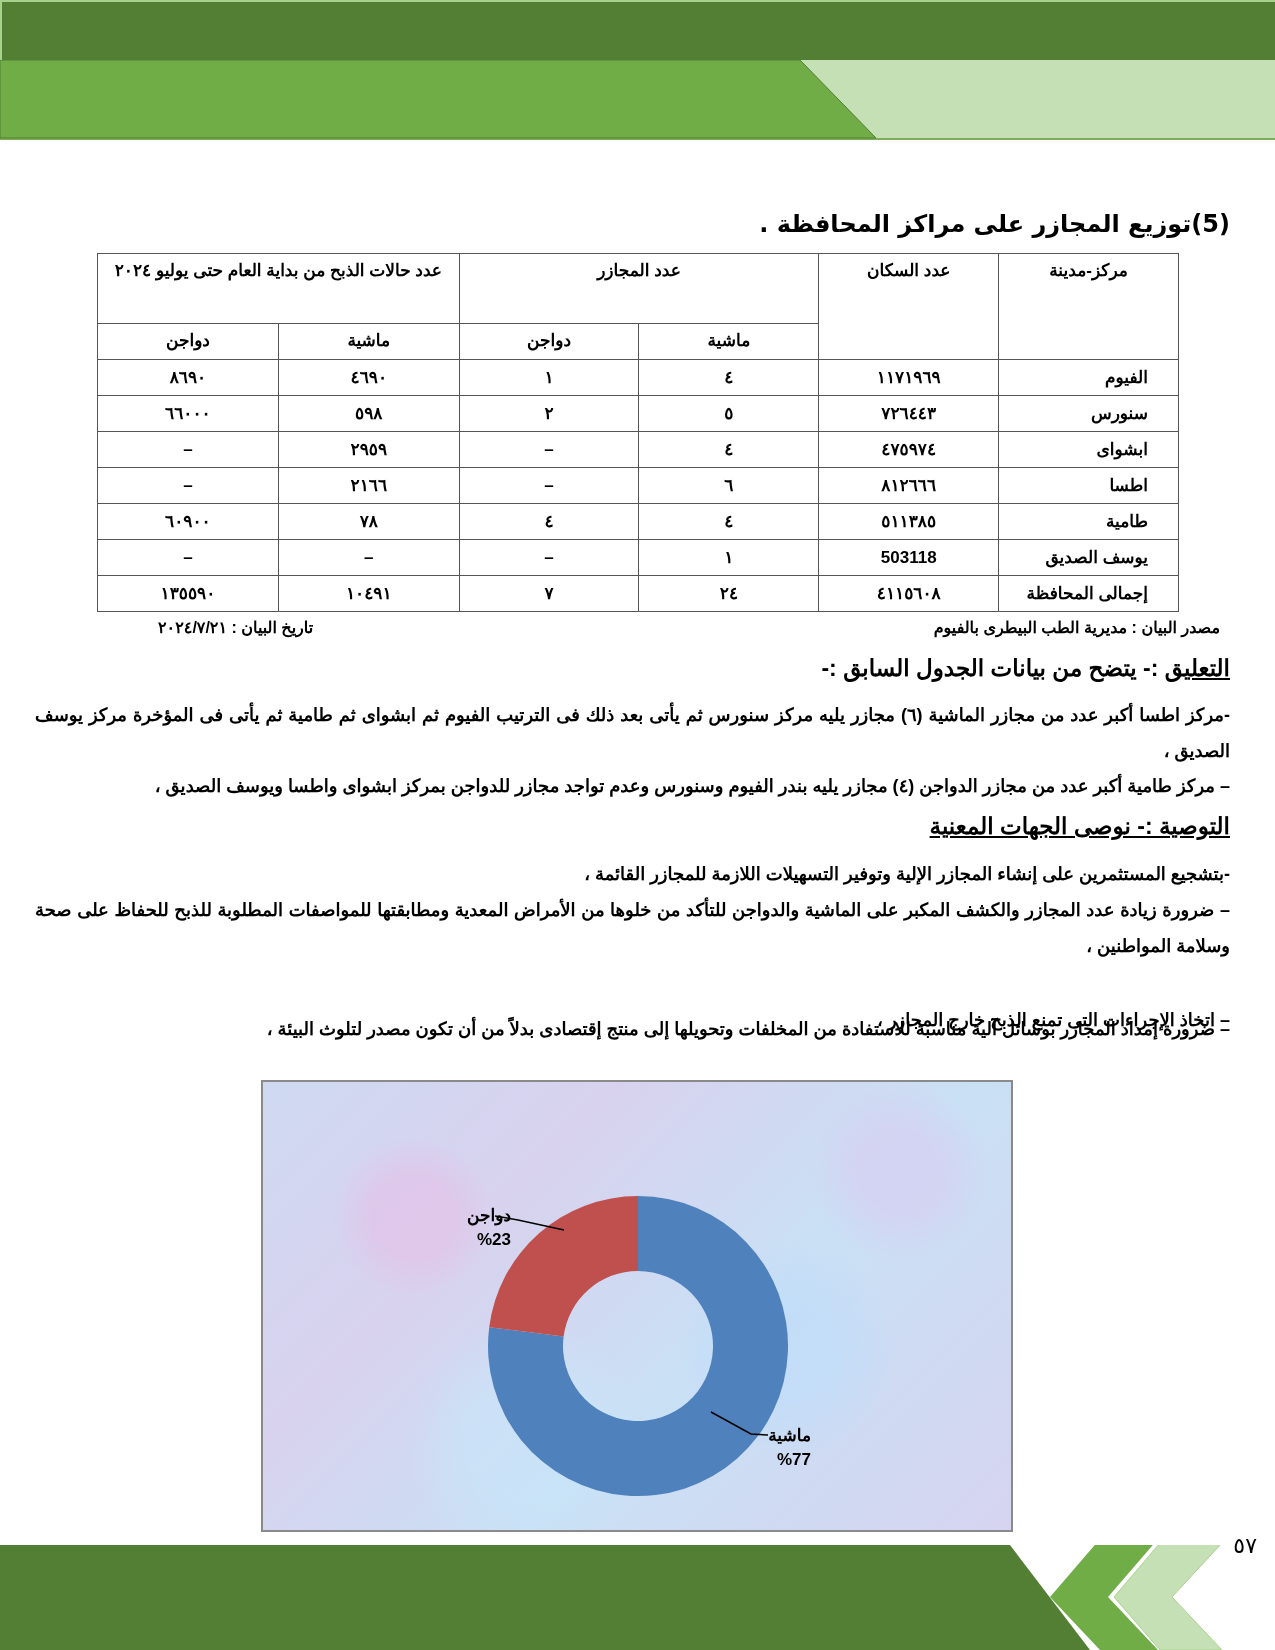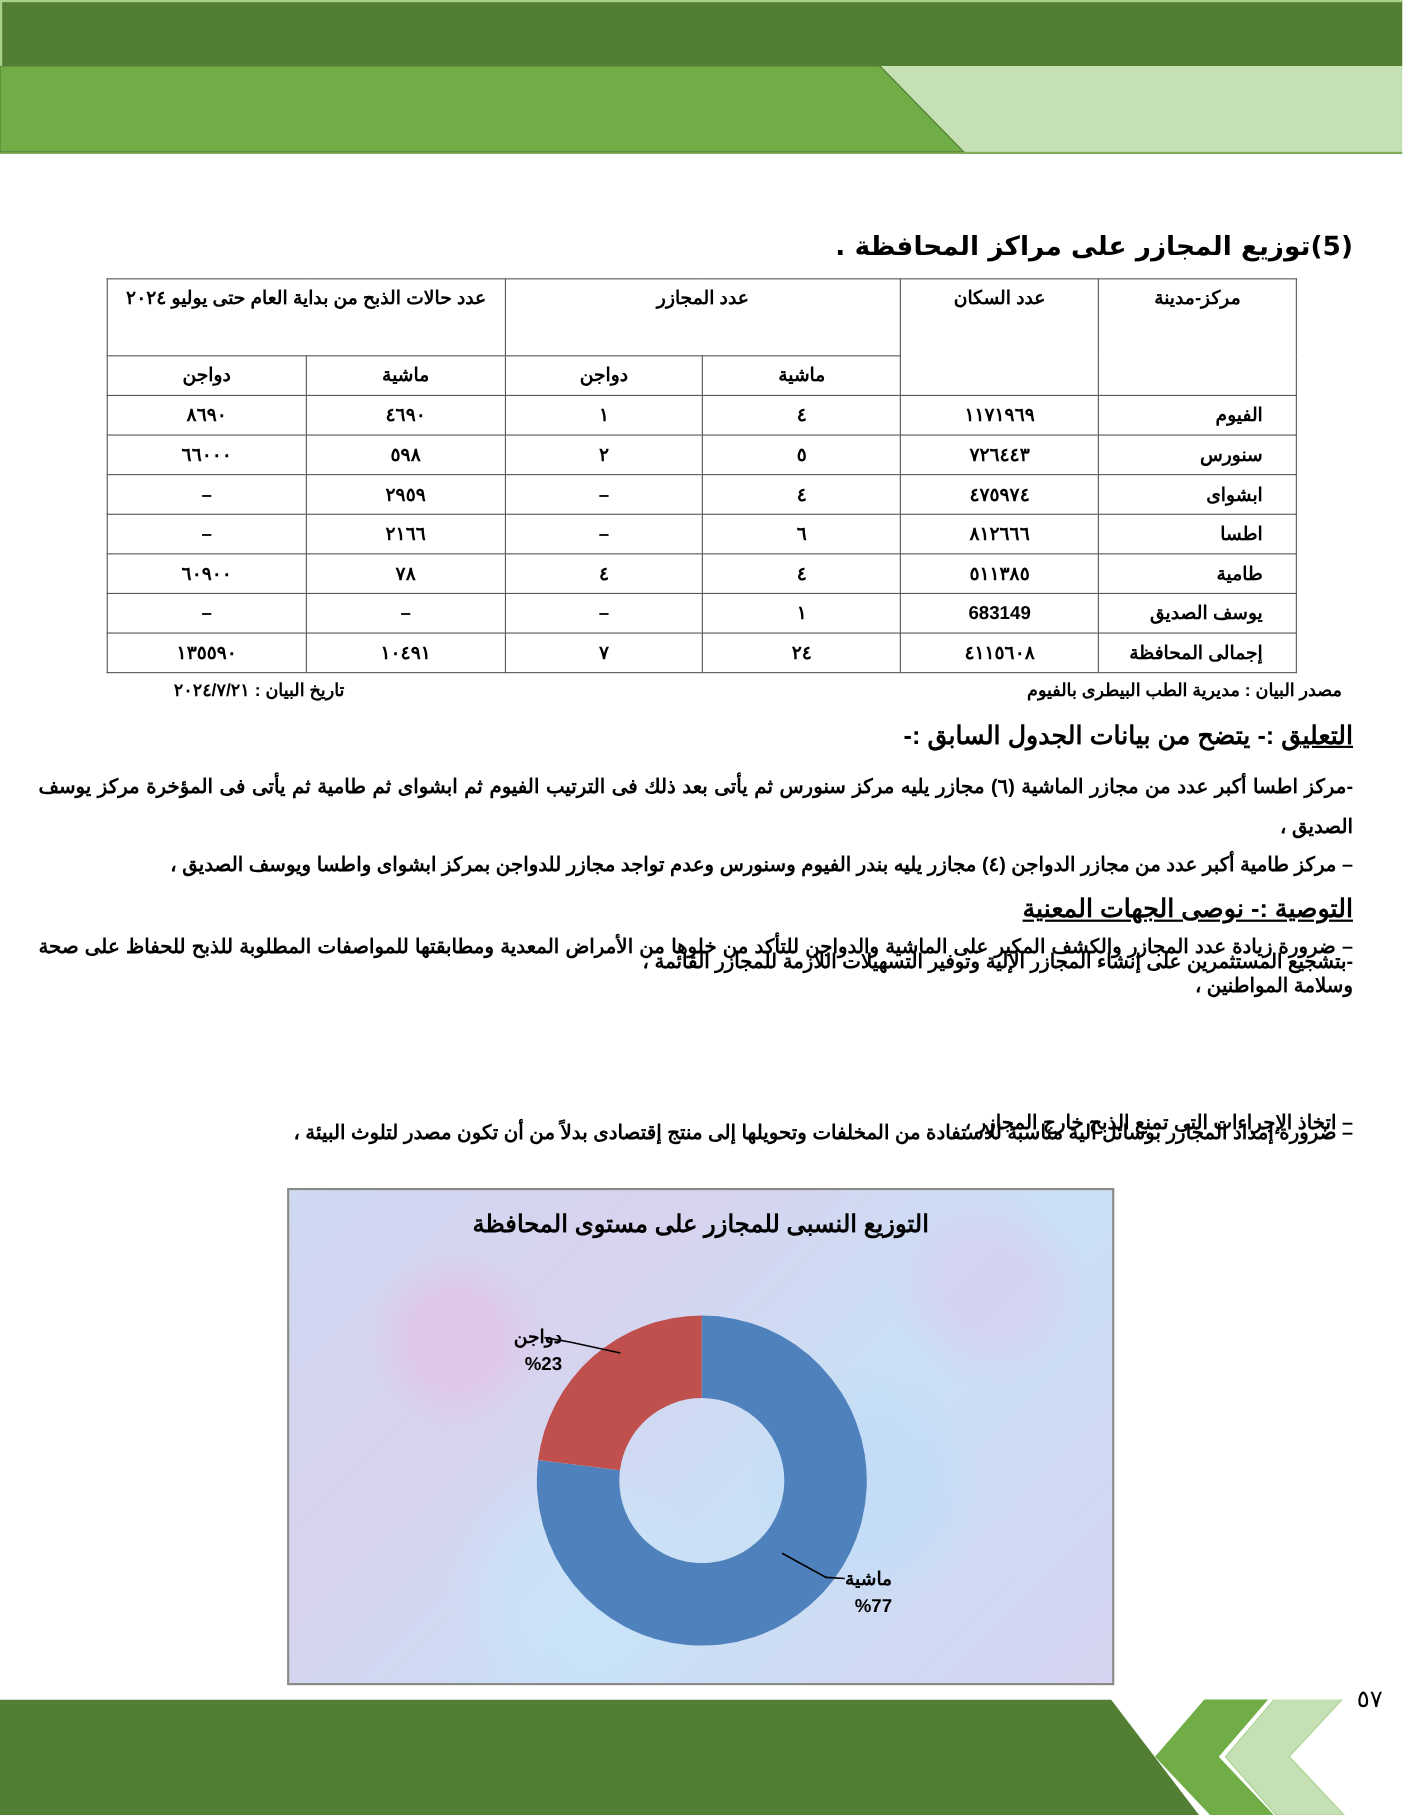--- a/index.html
+++ b/index.html
@@ -115,21 +115,21 @@
   <tr>
     <td class="city">طامية</td>
     <td>٥١١٣٨٥</td>
     <td>٤</td>
     <td>٤</td>
     <td>٧٨</td>
     <td>٦٠٩٠٠</td>
   </tr>
   <tr>
     <td class="city">يوسف الصديق</td>
-    <td>683149</td>
+    <td>503118</td>
     <td>١</td>
     <td>–</td>
     <td>–</td>
     <td>–</td>
   </tr>
   <tr>
     <td class="city">إجمالى المحافظة</td>
     <td>٤١١٥٦٠٨</td>
     <td>٢٤</td>
     <td>٧</td>
@@ -143,26 +143,25 @@
 <div class="note-date">تاريخ البيان : ٢٠٢٤/٧/٢١</div>
 
 <div class="h-comment rtl">
   <span class="u">التعليق</span><span> :- يتضح من بيانات الجدول السابق :-</span>
 </div>
 <div class="para rtl" style="top:697px">-مركز اطسا أكبر عدد من مجازر الماشية (٦) مجازر يليه مركز سنورس ثم يأتى بعد ذلك فى الترتيب الفيوم ثم ابشواى ثم طامية ثم يأتى فى المؤخرة مركز يوسف الصديق ،</div>
 <div class="para rtl" style="top:768px">– مركز طامية أكبر عدد من مجازر الدواجن (٤) مجازر يليه بندر الفيوم وسنورس وعدم تواجد مجازر للدواجن بمركز ابشواى واطسا ويوسف الصديق ،</div>
 
 <div class="h-rec rtl">التوصية :- نوصى الجهات المعنية</div>
 <div class="para rtl" style="top:856px">-بتشجيع المستثمرين على إنشاء المجازر الإلية وتوفير التسهيلات اللازمة للمجازر القائمة ،</div>
-<div class="para rtl" style="top:842px">– ضرورة زيادة عدد المجازر والكشف المكبر على الماشية والدواجن للتأكد من خلوها من الأمراض المعدية ومطابقتها للمواصفات المطلوبة للذبح للحفاظ على صحة وسلامة المواطنين ،</div>
+<div class="para rtl" style="top:892px">– ضرورة زيادة عدد المجازر والكشف المكبر على الماشية والدواجن للتأكد من خلوها من الأمراض المعدية ومطابقتها للمواصفات المطلوبة للذبح للحفاظ على صحة وسلامة المواطنين ،</div>
 <div class="para rtl" style="top:1011px">– ضرورة إمداد المجازر بوسائل آلية مناسبة للاستفادة من المخلفات وتحويلها إلى منتج إقتصادى بدلاً من أن تكون مصدر لتلوث البيئة ،</div>
 <div class="para rtl" style="top:1002px">– اتخاذ الإجراءات التى تمنع الذبح خارج المجازر ،</div>
 
 <div class="chart">
-  <div class="chart-title rtl">التوزيع النسبى للمجازر على مستوى المحافظة</div>
   <svg width="752" height="452">
 
     <path d="M375,114 A150,150 0 1 1 226.2,245.2 L300.6,254.6 A75,75 0 1 0 375,189 Z" fill="#4f81bd"></path>
 
     <path d="M226.2,245.2 A150,150 0 0 1 375,114 L375,189 A75,75 0 0 0 300.6,254.6 Z" fill="#c0504d"></path>
 
     <polyvirtual></polyvirtual>
     <polyline points="232,134 255,138 301,148" fill="none" stroke="#000" stroke-width="1.5"></polyline>
     <polyline points="448,330 488,352 505,353" fill="none" stroke="#000" stroke-width="1.5"></polyline>
   </svg>

